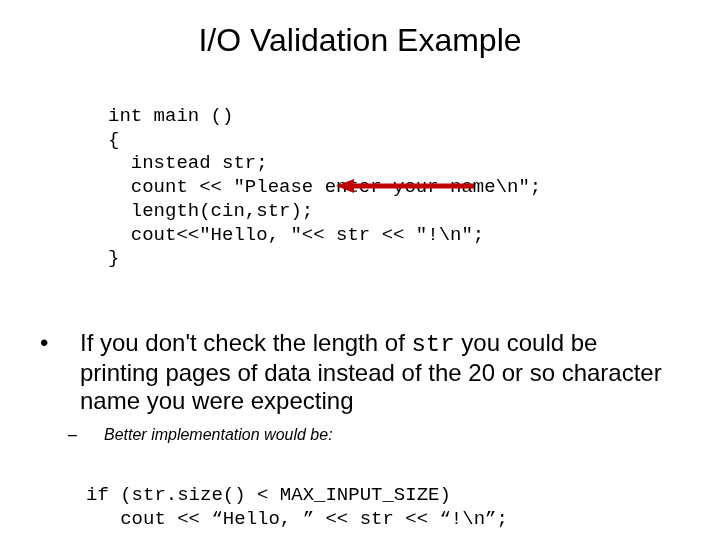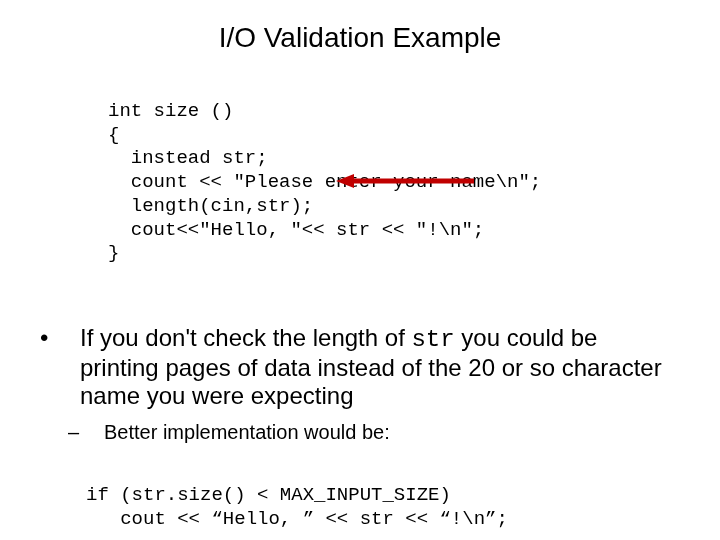--- a/index.html
+++ b/index.html
@@ -12,21 +12,21 @@
     color: #000;
   }
   .slide {
     box-sizing: border-box;
     width: 720px;
     height: 540px;
     padding: 22px 30px 20px 30px;
     position: relative;
   }
   .title {
-    font-size: 28px;
+    font-size: 32px;
     text-align: center;
     margin: 0 0 22px 0;
     font-weight: 400;
   }
   .codeblock {
     font-family: "Courier New", Courier, monospace;
     font-size: 19px;
     line-height: 1.25;
     white-space: pre;
     margin-left: 78px;
@@ -51,26 +51,27 @@
     padding-left: 20px;
   }
   .b1 .bullet-mark {
     display: inline-block;
     width: 20px;
   }
   .b1 .mono {
     font-family: "Courier New", Courier, monospace;
   }
   .b2 {
-    font-size: 20px;
+    font-size: 16px;
     line-height: 1.2;
     margin: 10px 0 0 26px;
     list-style: none;
     text-indent: -18px;
     padding-left: 18px;
+    font-style: italic;
   }
   .b2 .bullet-mark {
     display: inline-block;
     width: 18px;
   }
   .codeblock2 {
     font-family: "Courier New", Courier, monospace;
     font-size: 19px;
     line-height: 1.25;
     white-space: pre;
@@ -78,21 +79,21 @@
   }
 </style>
 </head>
 <body>
 
 <div class="slide">
 
   <h1 class="title">I/O Validation Example</h1>
 
   <div class="codeblock">
-<span>int size ()</span>
+<span>int main ()</span>
 <span>{</span>
 <span>  instead str;</span>
 <span>  count &lt;&lt; "Please enter your name\n";</span>
 <span>  length(cin,str);</span>
 <span>  cout&lt;&lt;"Hello, "&lt;&lt; str &lt;&lt; "!\n";</span>
 <span>}</span>
     <svg class="arrow" style="left:228px; top:97px;" viewBox="0 0 140 16">
       <line x1="12" y1="8" x2="138" y2="8" stroke-width="5" stroke="#c00000"></line>
       <polygon points="0,8 18,1 18,15" fill="#c00000"></polygon>
     </svg>

